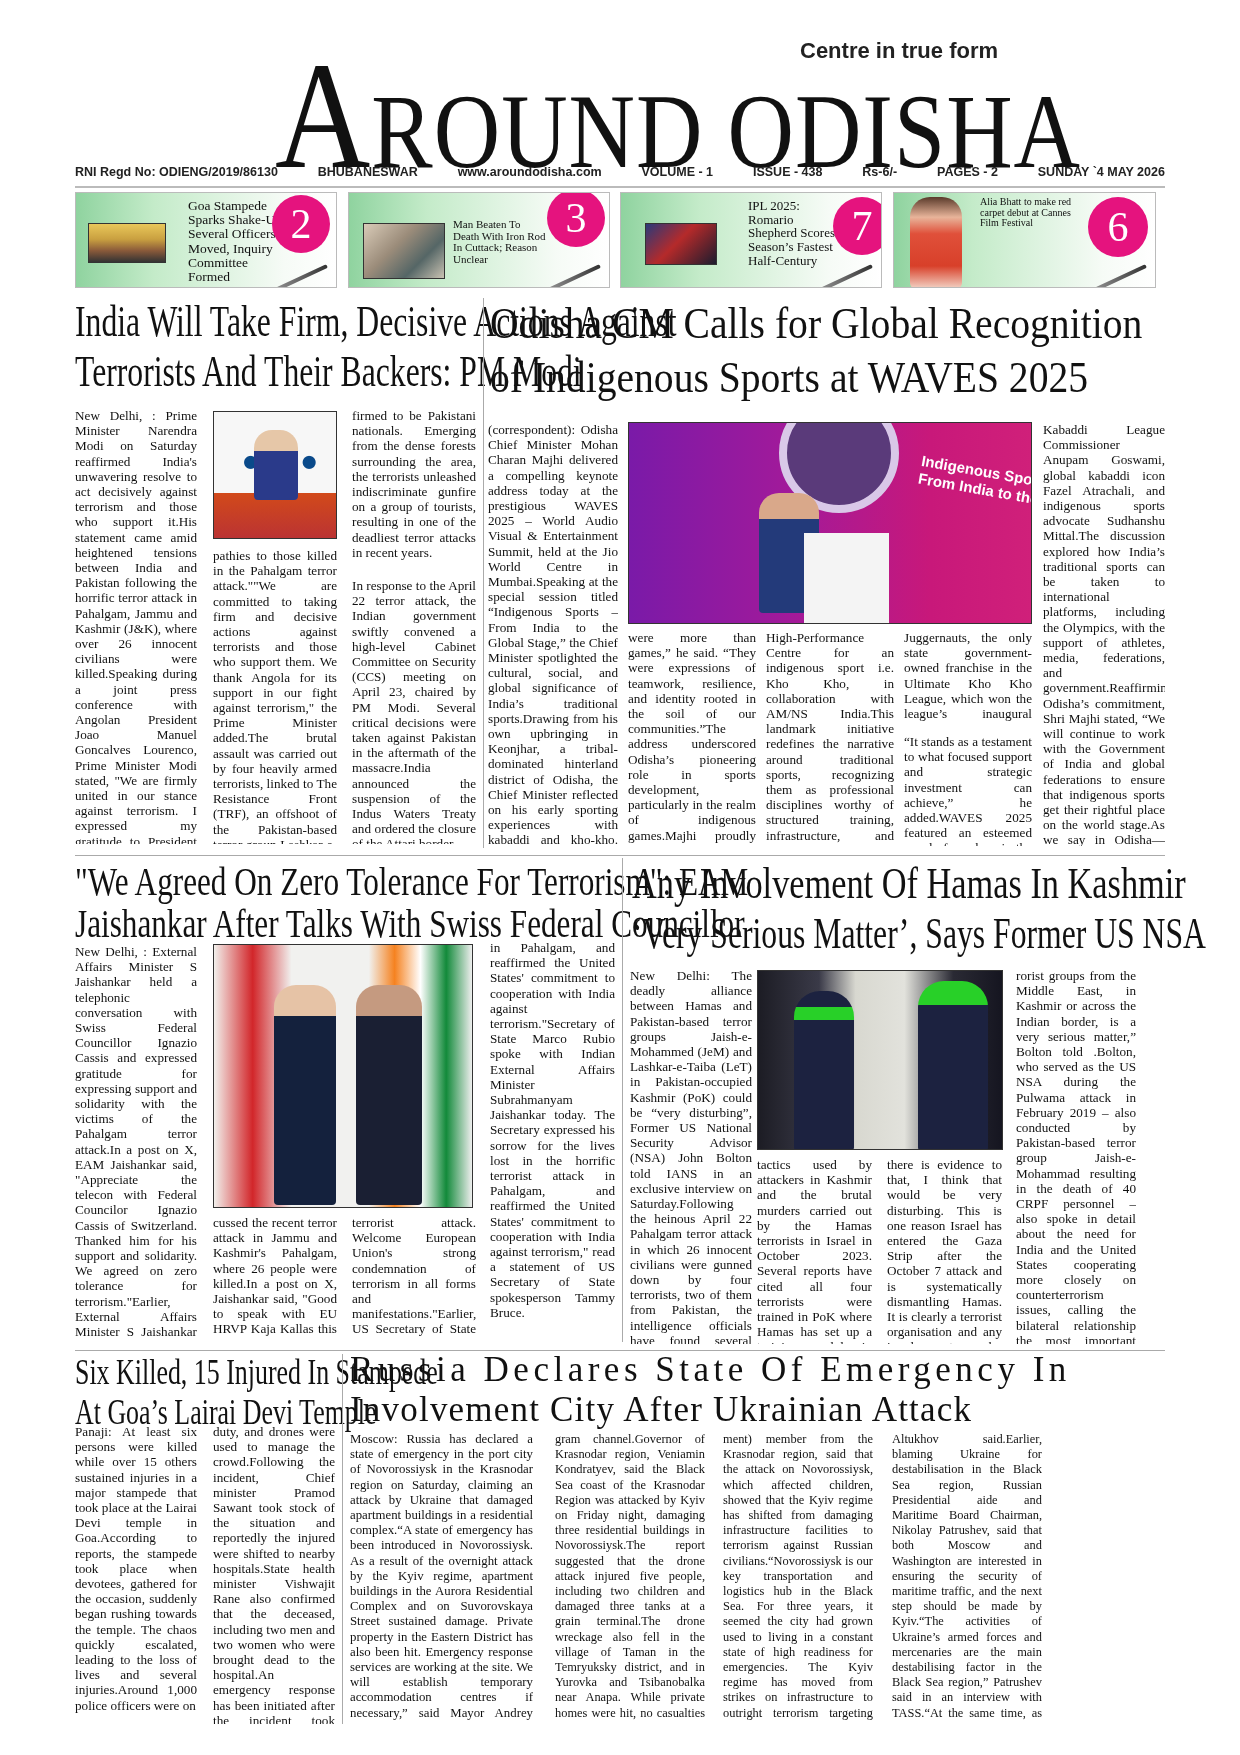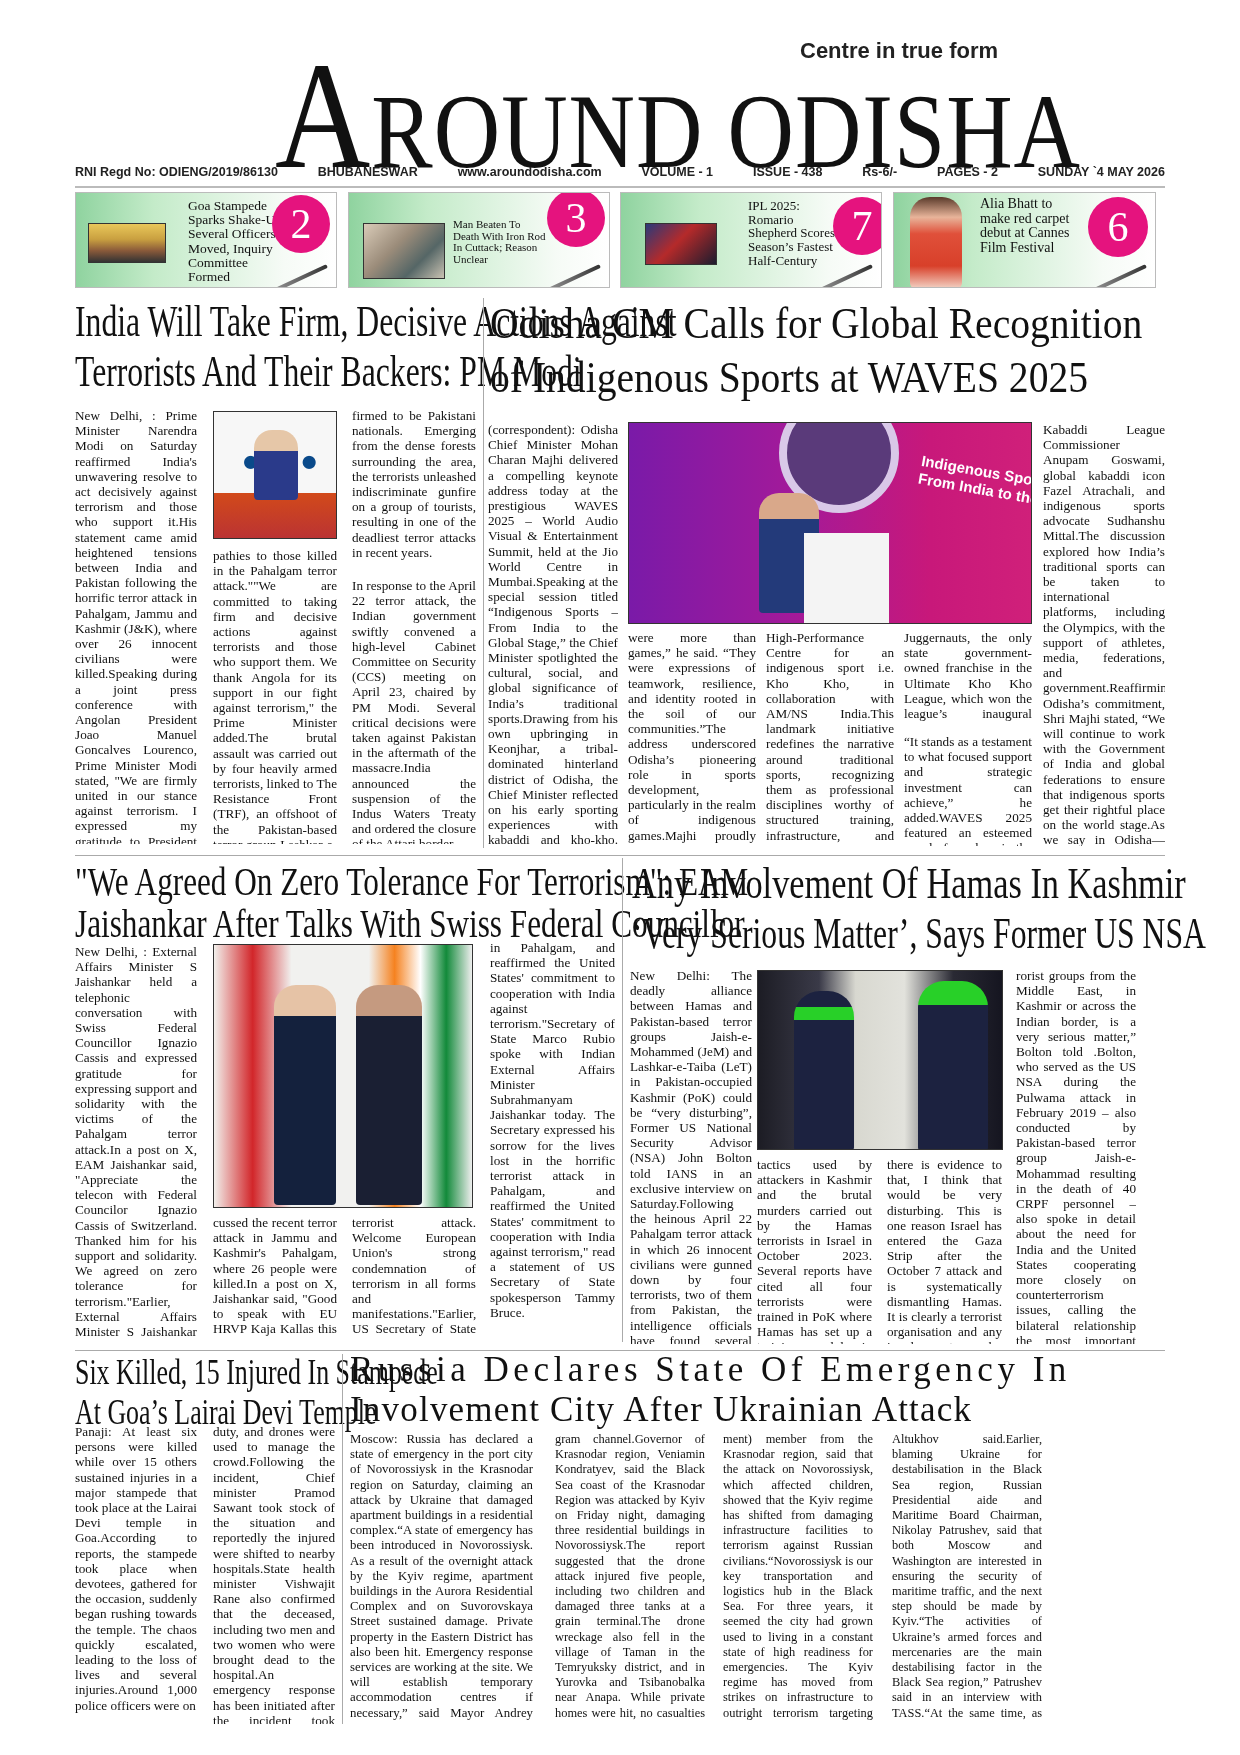--- a/index.html
+++ b/index.html
@@ -64,21 +64,21 @@
   <div class="pen"></div>
 </div>
 <div class="abs teaser" style="left:620px;width:262px;padding-left:24px;">
   <div class="thumb" style="left:24px;top:30px;width:72px;height:42px;background:linear-gradient(135deg,#2a3a7a 0%,#b52a2a 45%,#1c1c2e 100%);"></div>
   <div class="ttext" style="left:127px;top:6px;width:94px;font-size:13px;">IPL 2025: Romario Shepherd Scores Season’s Fastest Half-Century</div>
   <div class="badge" style="left:212px;top:4px;">7</div>
   <div class="pen"></div>
 </div>
 <div class="abs teaser" style="left:893px;width:263px;">
   <div style="position:absolute;left:16px;top:4px;width:52px;height:92px;background:linear-gradient(180deg,#5a3a2a 0%,#e8b49a 22%,#e0503a 40%,#d8402a 75%,#f3d6c8 100%);border-radius:20px 20px 6px 6px;"></div>
-  <div class="ttext" style="left:86px;top:4px;width:96px;font-size:14px;">Alia Bhatt to make red carpet debut at Cannes Film Festival</div>
+  <div class="ttext" style="left:86px;top:4px;width:96px;font-size:10px;">Alia Bhatt to make red carpet debut at Cannes Film Festival</div>
   <div class="badge" style="left:194px;top:4px;width:60px;height:60px;line-height:60px;">6</div>
   <div class="pen"></div>
 </div>
 
 <div class="abs hl hl-cond" style="left:75px;top:300px;font-size:44px;">India Will Take Firm, Decisive Actions Against</div>
 <div class="abs hl hl-cond" style="left:75px;top:350px;font-size:44px;">Terrorists And Their Backers: PM Modi</div>
 <div class="col" style="left:75px;top:408px;width:122px;height:436px;">New Delhi, : Prime Minister Narendra Modi on Saturday reaffirmed India's unwavering resolve to act decisively against terrorism and those who support it.His statement came amid heightened tensions between India and Pakistan following the horrific terror attack in Pahalgam, Jammu and Kashmir (J&amp;K), where over 26 innocent civilians were killed.Speaking during a joint press conference with Angolan President Joao Manuel Goncalves Lourenco, Prime Minister Modi stated, "We are firmly united in our stance against terrorism. I expressed my gratitude to President Lourenco and the people of Angola for their sym-</div>
 <div class="photo" style="left:213px;top:411px;width:124px;height:128px;background:
   radial-gradient(circle at 30% 40%, #0a4a8a 0 6px, transparent 7px),
   radial-gradient(circle at 78% 40%, #0a4a8a 0 6px, transparent 7px),

